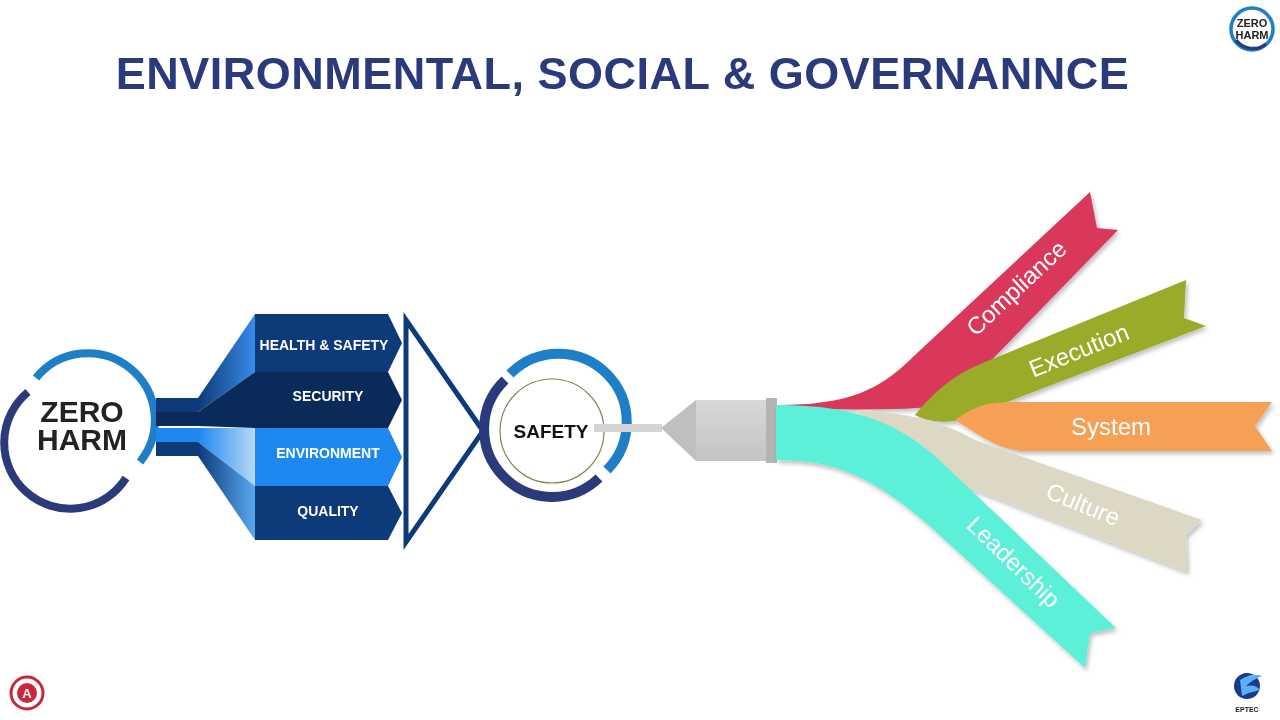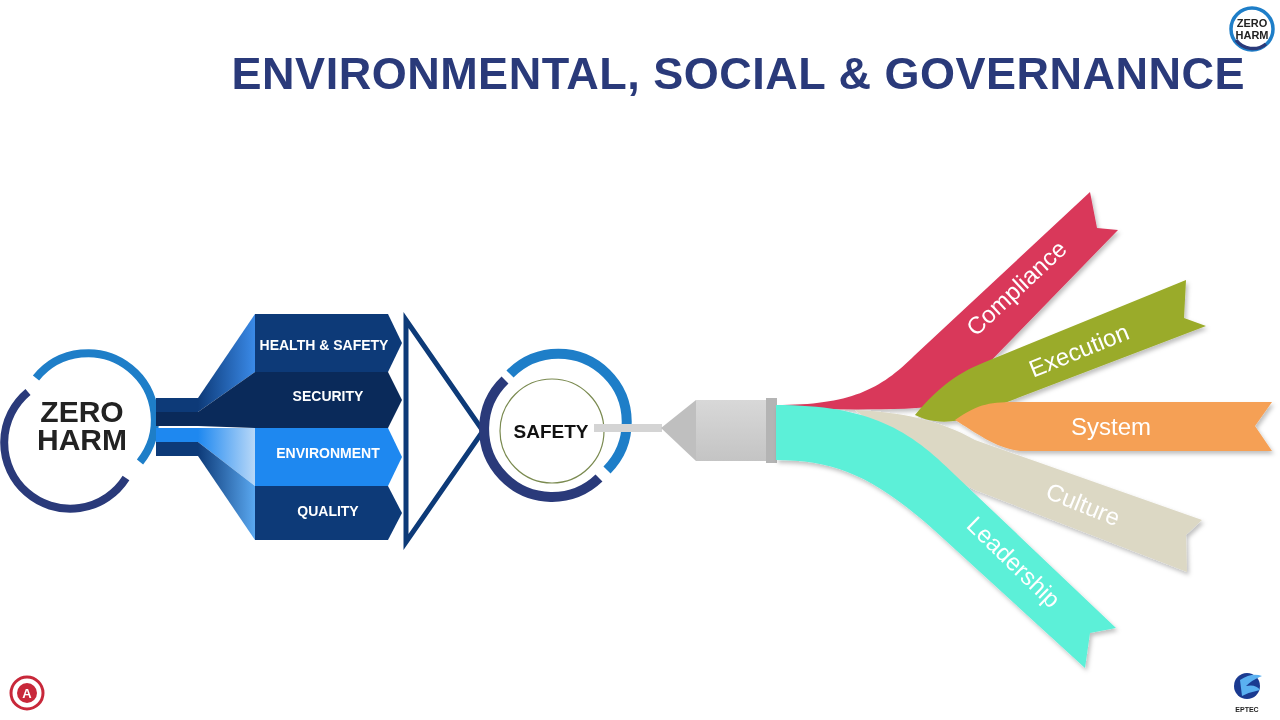--- a/index.html
+++ b/index.html
@@ -1,17 +1,17 @@
 <!DOCTYPE html>
 <html><head>
 <meta charset="utf-8">
 <style>
   html, body { margin: 0; padding: 0; }
   body { width: 1280px; height: 720px; background: #ffffff; position: relative; overflow: hidden; font-family: "Liberation Sans", sans-serif; }
-  .title { position: absolute; left: 0; width: 1245px; top: 48px; text-align: right; font-family: "Liberation Sans", sans-serif; font-weight: bold; font-size: 45px; color: #2a3a7a; letter-spacing: 0.5px; }
+  .title { position: absolute; left: 0; width: 1245px; top: 48px; text-align: center; font-family: "Liberation Sans", sans-serif; font-weight: bold; font-size: 45px; color: #2a3a7a; letter-spacing: 0.5px; }
   svg.diagram { position: absolute; left: 0; top: 0; }
   .lbl { font-family: "Liberation Sans", sans-serif; }
 </style>
 </head>
 <body>
 
 <div class="title">ENVIRONMENTAL, SOCIAL &amp; GOVERNANNCE</div>
 
 <svg class="diagram" width="1280" height="720" viewBox="0 0 1280 720">
   <defs>

